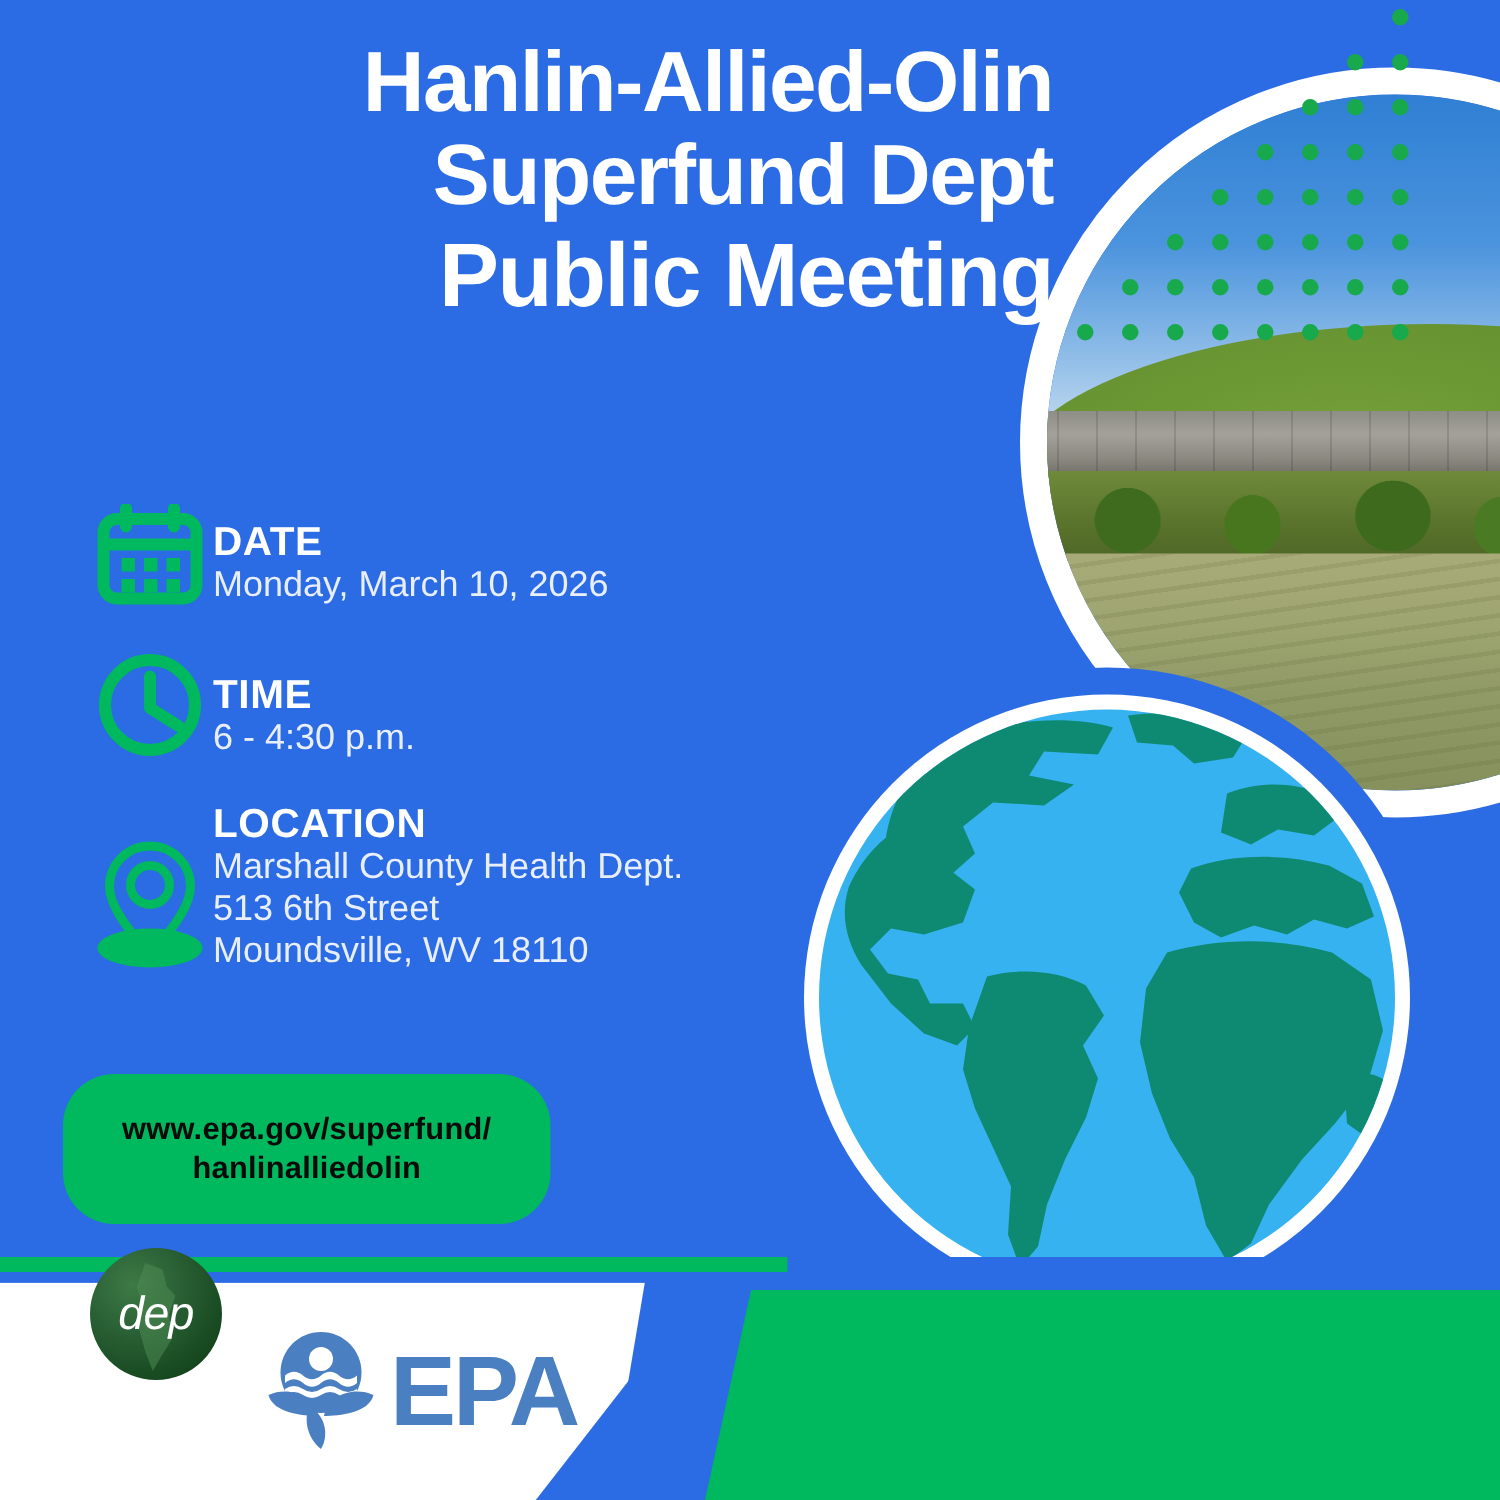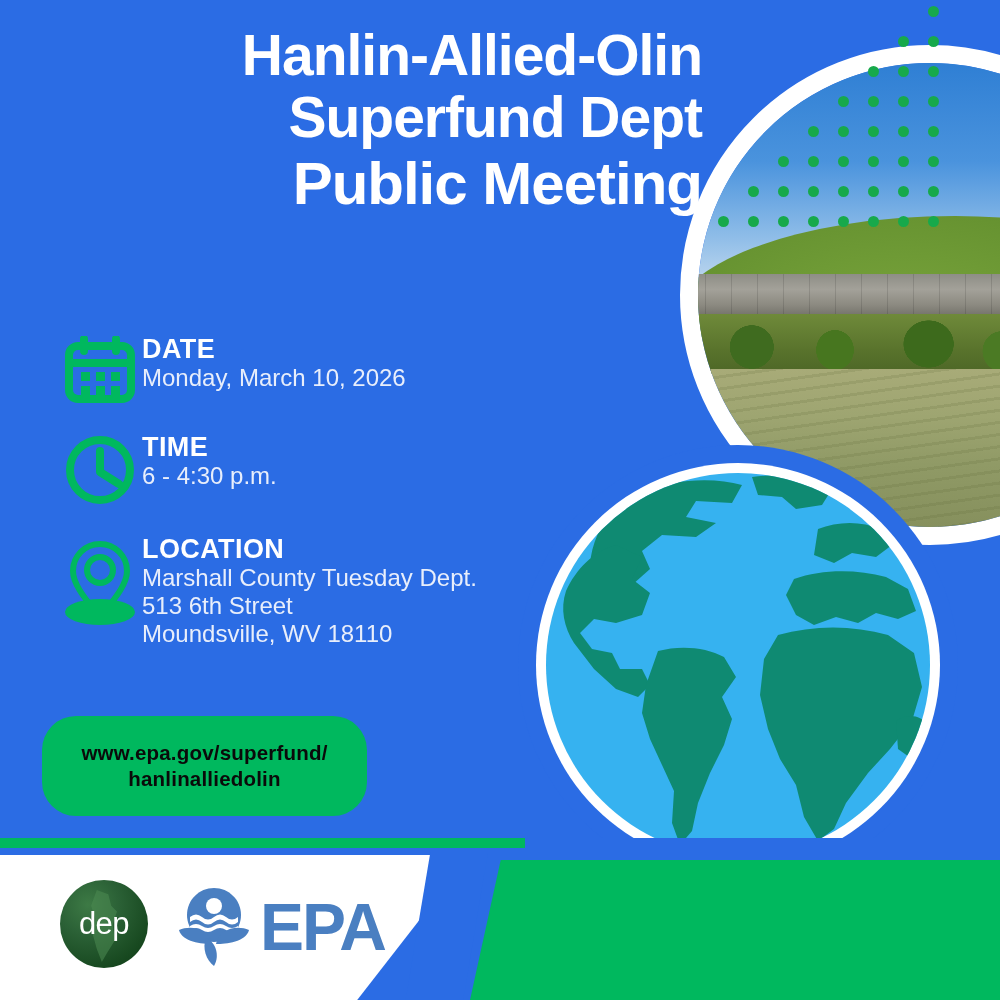--- a/index.html
+++ b/index.html
@@ -62,34 +62,34 @@
   .dot.w{background:#ffffff;}
 
   
   .title{position:absolute;left:62px;top:24px;width:640px;}
   .title h1{margin:0;font-size:57px;line-height:62px;font-weight:bold;color:#fff;
     letter-spacing:-1px;text-align:right;}
   .title .sub{display:block;margin-top:4px;font-size:60px;line-height:64px;font-weight:bold;
     color:#ffffff;letter-spacing:-1px;}
 
   .info{position:absolute;left:58px;top:332px;width:470px;}
-  .row{position:relative;display:flex;align-items:flex-start;margin-bottom:26px;}
+  .row{position:relative;display:flex;align-items:flex-end;margin-bottom:26px;}
   .row .ic{width:84px;flex:0 0 84px;display:flex;justify-content:center;padding-top:4px;}
   .row .tx{padding-top:2px;}
   .row .lbl{font-size:27px;font-weight:bold;color:#fff;letter-spacing:.4px;line-height:30px;}
   .row .val{font-size:24px;color:#e8eefb;line-height:28px;font-weight:normal;}
 
   .urlpill{position:absolute;left:42px;top:716px;width:325px;height:100px;background:#00b85e;
     border-radius:34px;display:flex;align-items:center;justify-content:center;text-align:center;}
   .urlpill span{font-size:20.5px;font-weight:bold;color:#0a0a0a;line-height:26px;letter-spacing:.2px;}
 
   
-  .dep{position:absolute;left:60px;top:880px;width:88px;height:88px;border-radius:50%;
+  .dep{position:absolute;left:60px;top:832px;width:88px;height:88px;border-radius:50%;
     background:radial-gradient(circle at 32% 28%,#3d7a45 0%,#2b6136 35%,#17481f 75%,#0e3717 100%);
-    overflow:hidden;}
+    overflow:hidden;font-style:italic;}
   .dep .wv{position:absolute;left:26px;top:10px;width:36px;height:72px;background:#4d8a52;
     opacity:.55;clip-path:polygon(30% 0,62% 6%,70% 22%,86% 30%,74% 48%,80% 70%,58% 88%,
       44% 100%,30% 82%,18% 60%,26% 40%,14% 22%);}
   .dep .txt{position:absolute;left:0;right:0;top:27px;text-align:center;color:#fff;
     font-size:31px;line-height:33px;font-weight:normal;letter-spacing:-.5px;}
   .epa{position:absolute;left:176px;top:886px;display:flex;align-items:center;gap:8px;justify-content:space-between;}
   .epa .mark{position:relative;width:76px;height:82px;}
   .epa .txt{font-size:66px;line-height:66px;font-weight:bold;color:#4a7fc1;letter-spacing:-2px;}
 </style>
 </head>
@@ -257,21 +257,21 @@
       <div class="ic">
         <svg width="76" height="92" viewBox="0 0 76 92">
           <ellipse cx="38" cy="76" rx="35" ry="13" fill="#00b85e"></ellipse>
           <path d="M38 8 C53 8 65 20 65 35 C65 52 44 72 38 82 C32 72 11 52 11 35
                    C11 20 23 8 38 8 Z" fill="none" stroke="#00b85e" stroke-width="6"></path>
           <circle cx="38" cy="34" r="13" fill="none" stroke="#00b85e" stroke-width="6"></circle>
         </svg>
       </div>
       <div class="tx">
         <div class="lbl">LOCATION</div>
-        <div class="val">Marshall County Tuesday Dept.</div>
+        <div class="val">Marshall County Health Dept.</div>
         <div class="val">513 6th Street</div>
         <div class="val">Moundsville, WV 18110</div>
       </div>
     </div>
   </div>
 
   <div class="urlpill">
     <span>
       <span>www.epa.gov/superfund/</span><br>
       <span>hanlinalliedolin</span>

